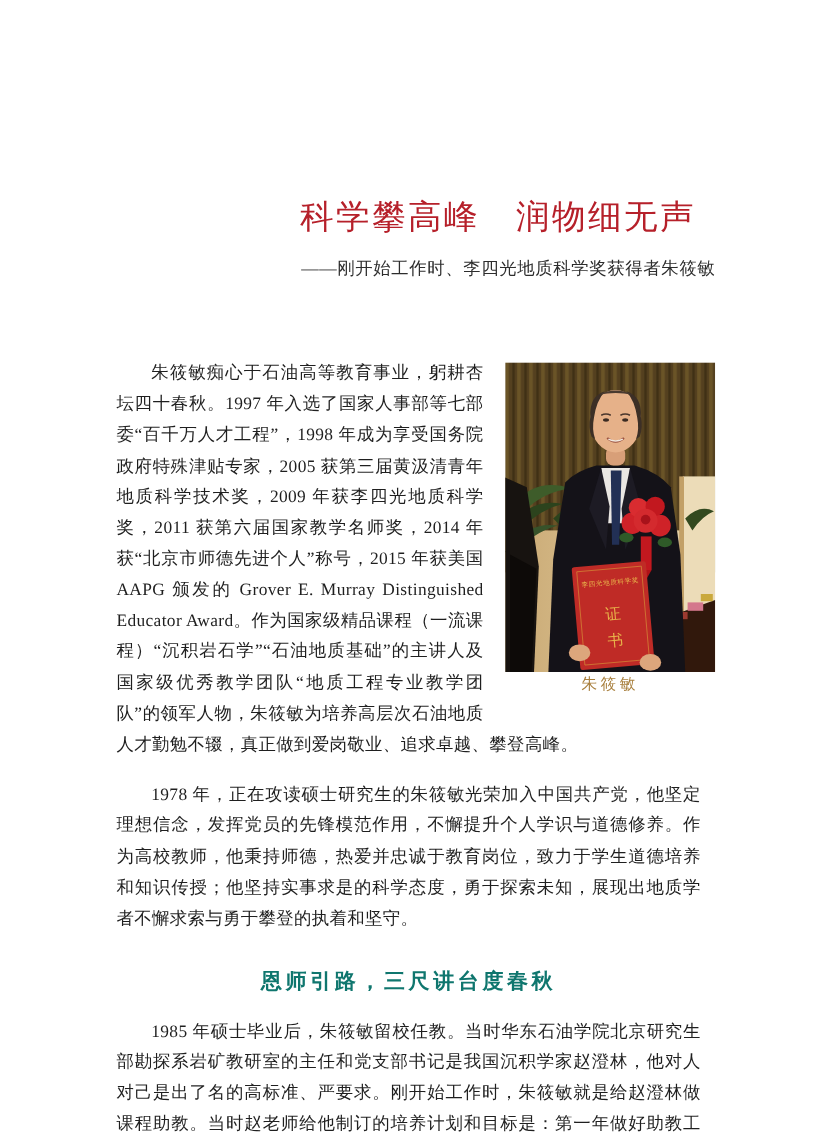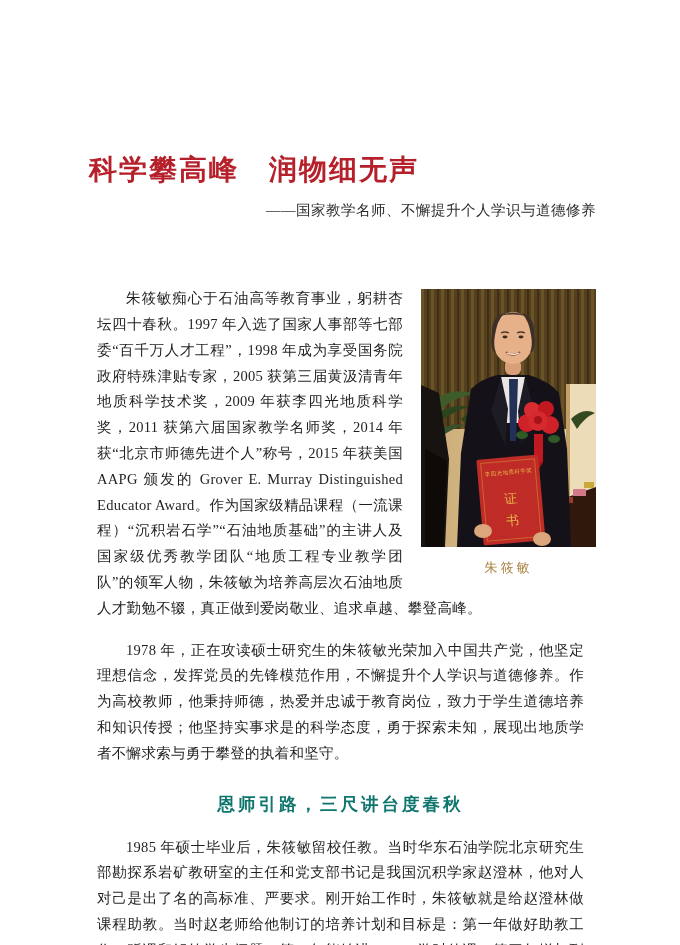--- a/index.html
+++ b/index.html
@@ -13,26 +13,26 @@
     height: 945px;
     margin: 0 auto;
     background: #ffffff;
     box-sizing: border-box;
     padding: 150px 84px 0 85px;
     overflow: hidden;
     font-family: "Liberation Serif", "DejaVu Serif", serif;
     color: #1f1f1f;
   }
   .title {
-    margin: 4px;
+    margin: 16px;
     font-size: 28px;
     line-height: 1.15;
-    font-weight: bold;
+    font-weight: normal;
     color: #b6202a;
-    text-align: left;
+    text-align: right;
     letter-spacing: 2px;
   }
   .subtitle {
     margin-top: 15px;
     font-size: 14.5px;
     color: #2d2d2d;
     text-align: right;
     letter-spacing: 0.5px;
   }
   .body-block {
@@ -42,21 +42,21 @@
     float: right;
     width: 175px;
     margin: 3px 0 6px 18px;
   }
   .photo-fig svg {
     display: block;
     width: 175px;
     height: 258px;
   }
   .photo-caption {
-    margin-top: 12px;
+    margin-top: 1px;
     text-align: center;
     font-size: 13px;
     color: #a9803f;
     letter-spacing: 3px;
   }
   .para {
     margin: 12px;
     font-size: 14.5px;
     line-height: 25.8px;
     text-align: justify;
@@ -77,21 +77,21 @@
     letter-spacing: 3px;
   }
 </style>
 </head>
 <body>
 
 <div class="page">
 
   <h1 class="title">科学攀高峰　润物细无声</h1>
 
-  <div class="subtitle">——国家教学名师、不懈提升个人学识与道德修养</div>
+  <div class="subtitle">——刚开始工作时、李四光地质科学奖获得者朱筱敏</div>
 
   <div class="body-block">
 
     <figure class="photo-fig">
       <svg viewBox="0 0 175 258" aria-label="award ceremony photo">
         <defs>
           <pattern id="curtain" width="10" height="20" patternUnits="userSpaceOnUse">
             <rect width="10" height="20" fill="#54401f"></rect>
             <rect x="0" width="3" height="20" fill="#6a5427"></rect>
             <rect x="6" width="2" height="20" fill="#3f2f15"></rect>

